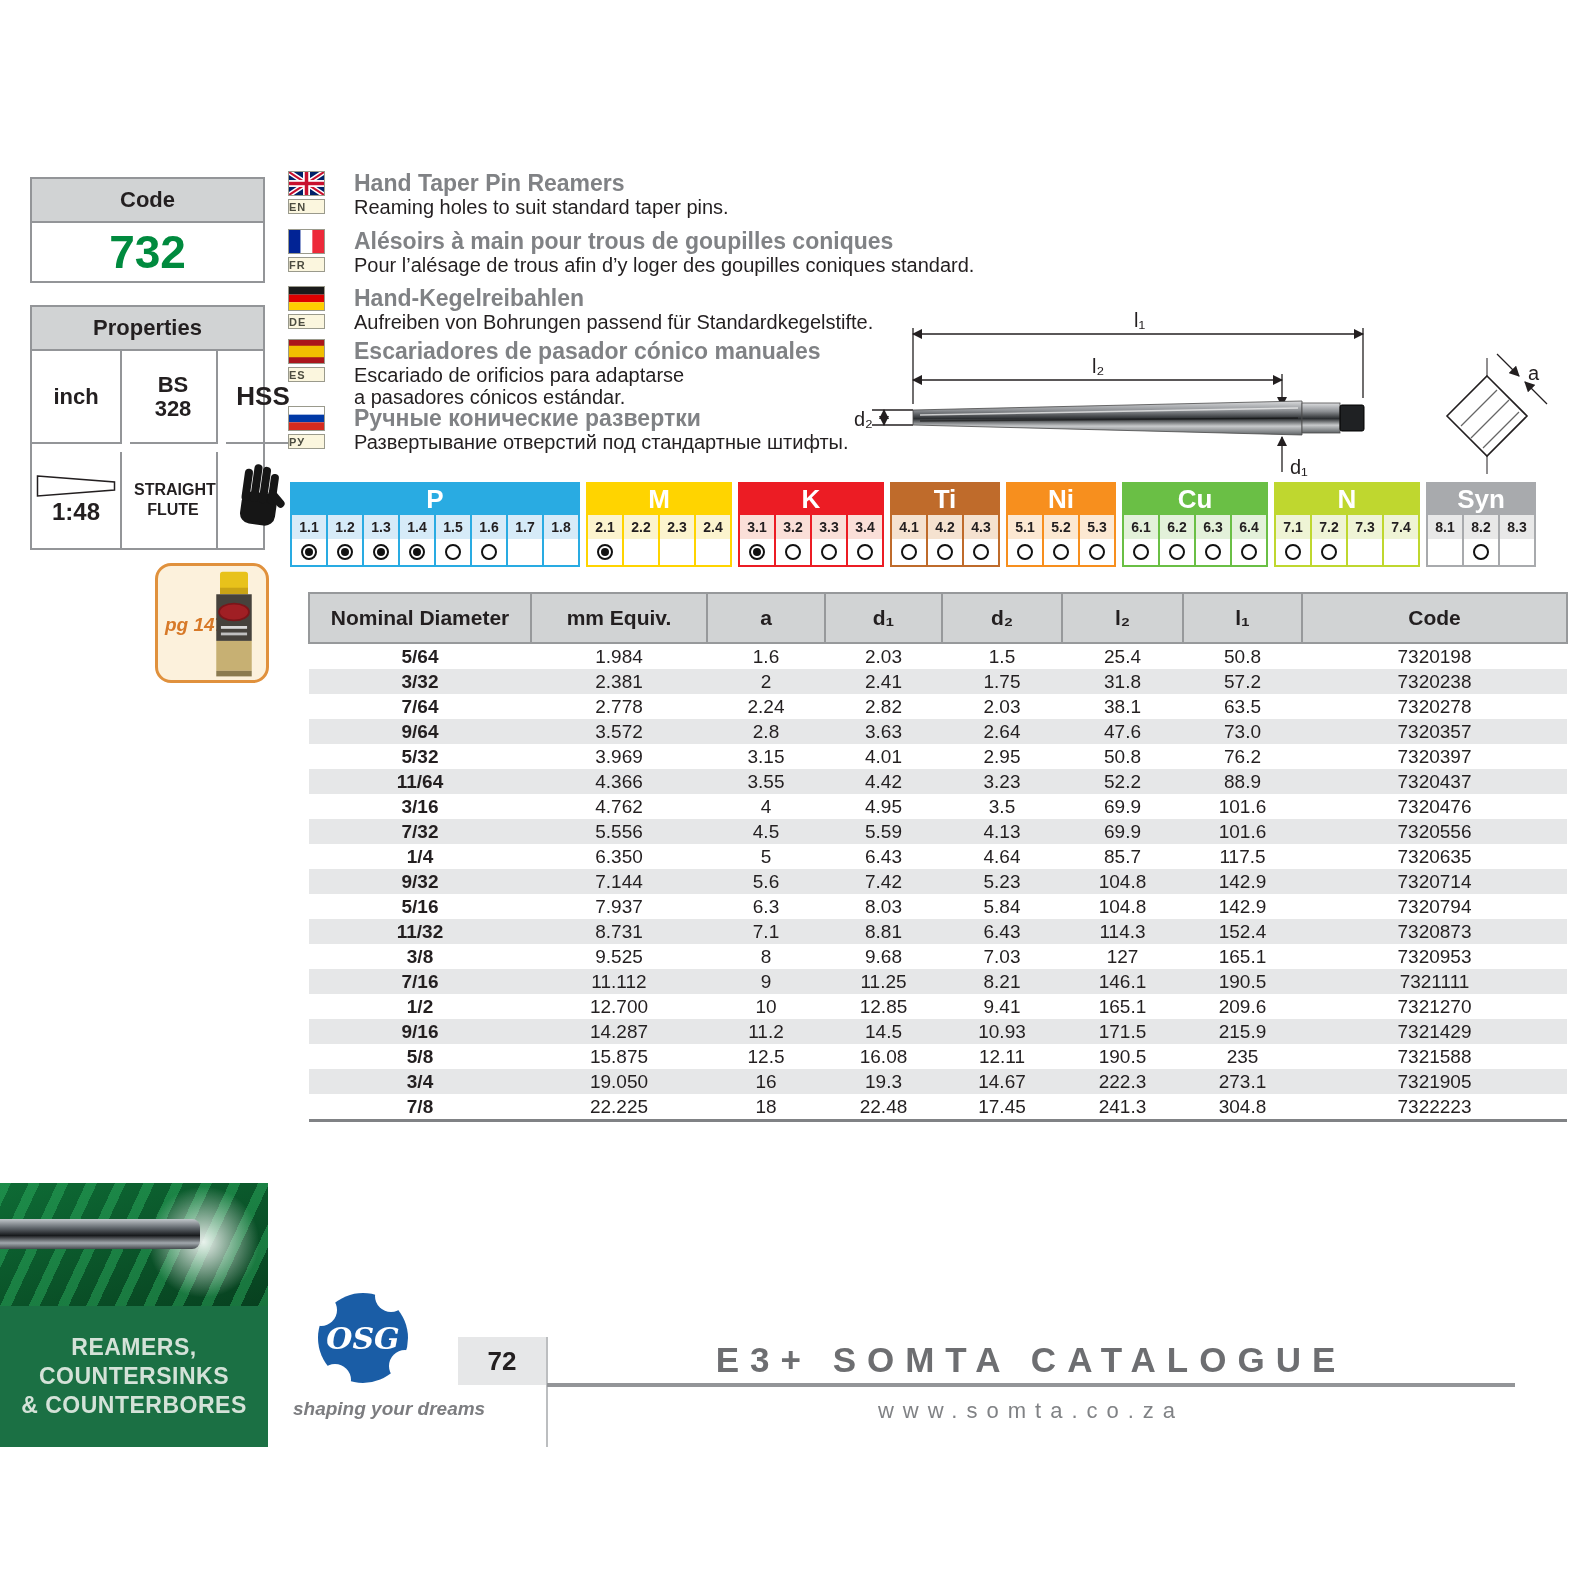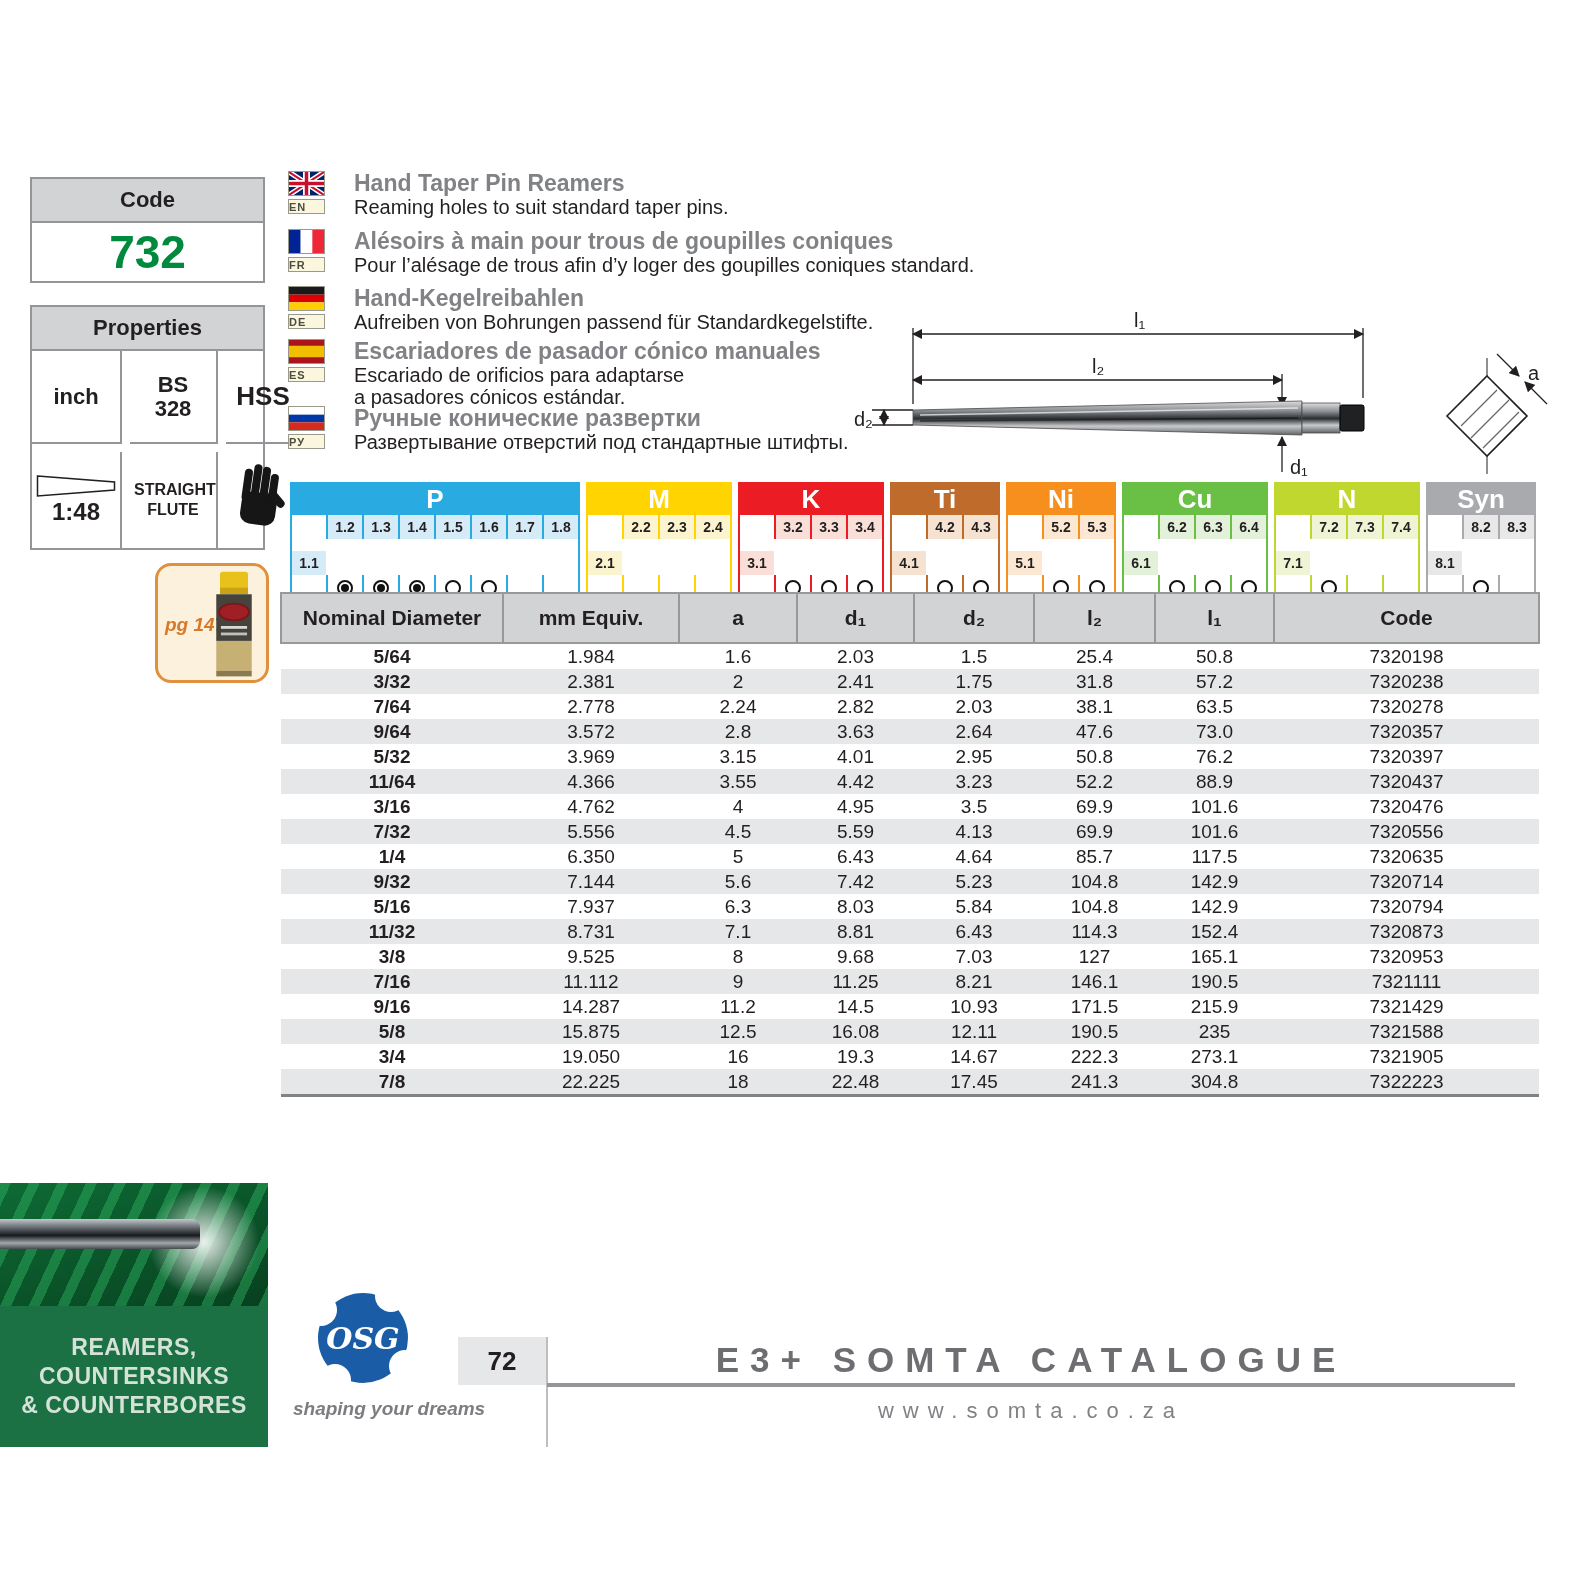--- a/index.html
+++ b/index.html
@@ -64,31 +64,31 @@
   .mat-group{border:2px solid var(--band);background:#fff;}
   .mat-header{
     background:var(--band);color:#fff;font-weight:bold;font-size:26px;
     text-align:center;height:31px;line-height:31px;
   }
   .mat-row{display:flex;}
   .mat-cell{
     width:34px;flex:0 0 34px;border-left:2px solid var(--band);
     display:flex;align-items:center;justify-content:center;box-sizing:content-box;
   }
-  .mat-cell:first-child{border-left:none;margin-top:36px;}
+  .mat-cell:first-child{border-left:none;}
   .mat-labels .mat-cell{background:var(--light);height:24px;font-size:14px;font-weight:bold;color:#231F20;}
   .mat-radios .mat-cell{background:#fff;height:26px;}
   .radio{
     width:12px;height:12px;border:2px solid #111;border-radius:50%;
     display:flex;align-items:center;justify-content:center;
   }
   .radio.selected::after{content:"";width:8px;height:8px;border-radius:50%;background:#111;}
 
   
-  #main-table{left:280px;top:592px;}
+  #main-table{left:308px;top:592px;}
   table{border-collapse:collapse;table-layout:fixed;}
   thead th{
     background:#D1D3D4;border:2px solid #97999B;height:46px;
     font-size:21px;font-weight:bold;text-align:center;color:#231F20;
   }
   tbody td{height:25px;padding:0;font-size:19px;text-align:center;color:#231F20;}
   tbody td:first-child{font-weight:bold;}
   tbody tr:nth-child(even){background:#E6E7E8;}
   tbody tr:last-child td{border-bottom:3px solid #808285;}
 
@@ -668,20 +668,30 @@
           <td>7/16</td>
           <td>11.112</td>
           <td>9</td>
           <td>11.25</td>
           <td>8.21</td>
           <td>146.1</td>
           <td>190.5</td>
           <td>7321111</td>
         </tr>
         <tr>
+          <td>1/2</td>
+          <td>12.700</td>
+          <td>10</td>
+          <td>12.85</td>
+          <td>9.41</td>
+          <td>165.1</td>
+          <td>209.6</td>
+          <td>7321270</td>
+        </tr>
+        <tr>
           <td>9/16</td>
           <td>14.287</td>
           <td>11.2</td>
           <td>14.5</td>
           <td>10.93</td>
           <td>171.5</td>
           <td>215.9</td>
           <td>7321429</td>
         </tr>
         <tr>

